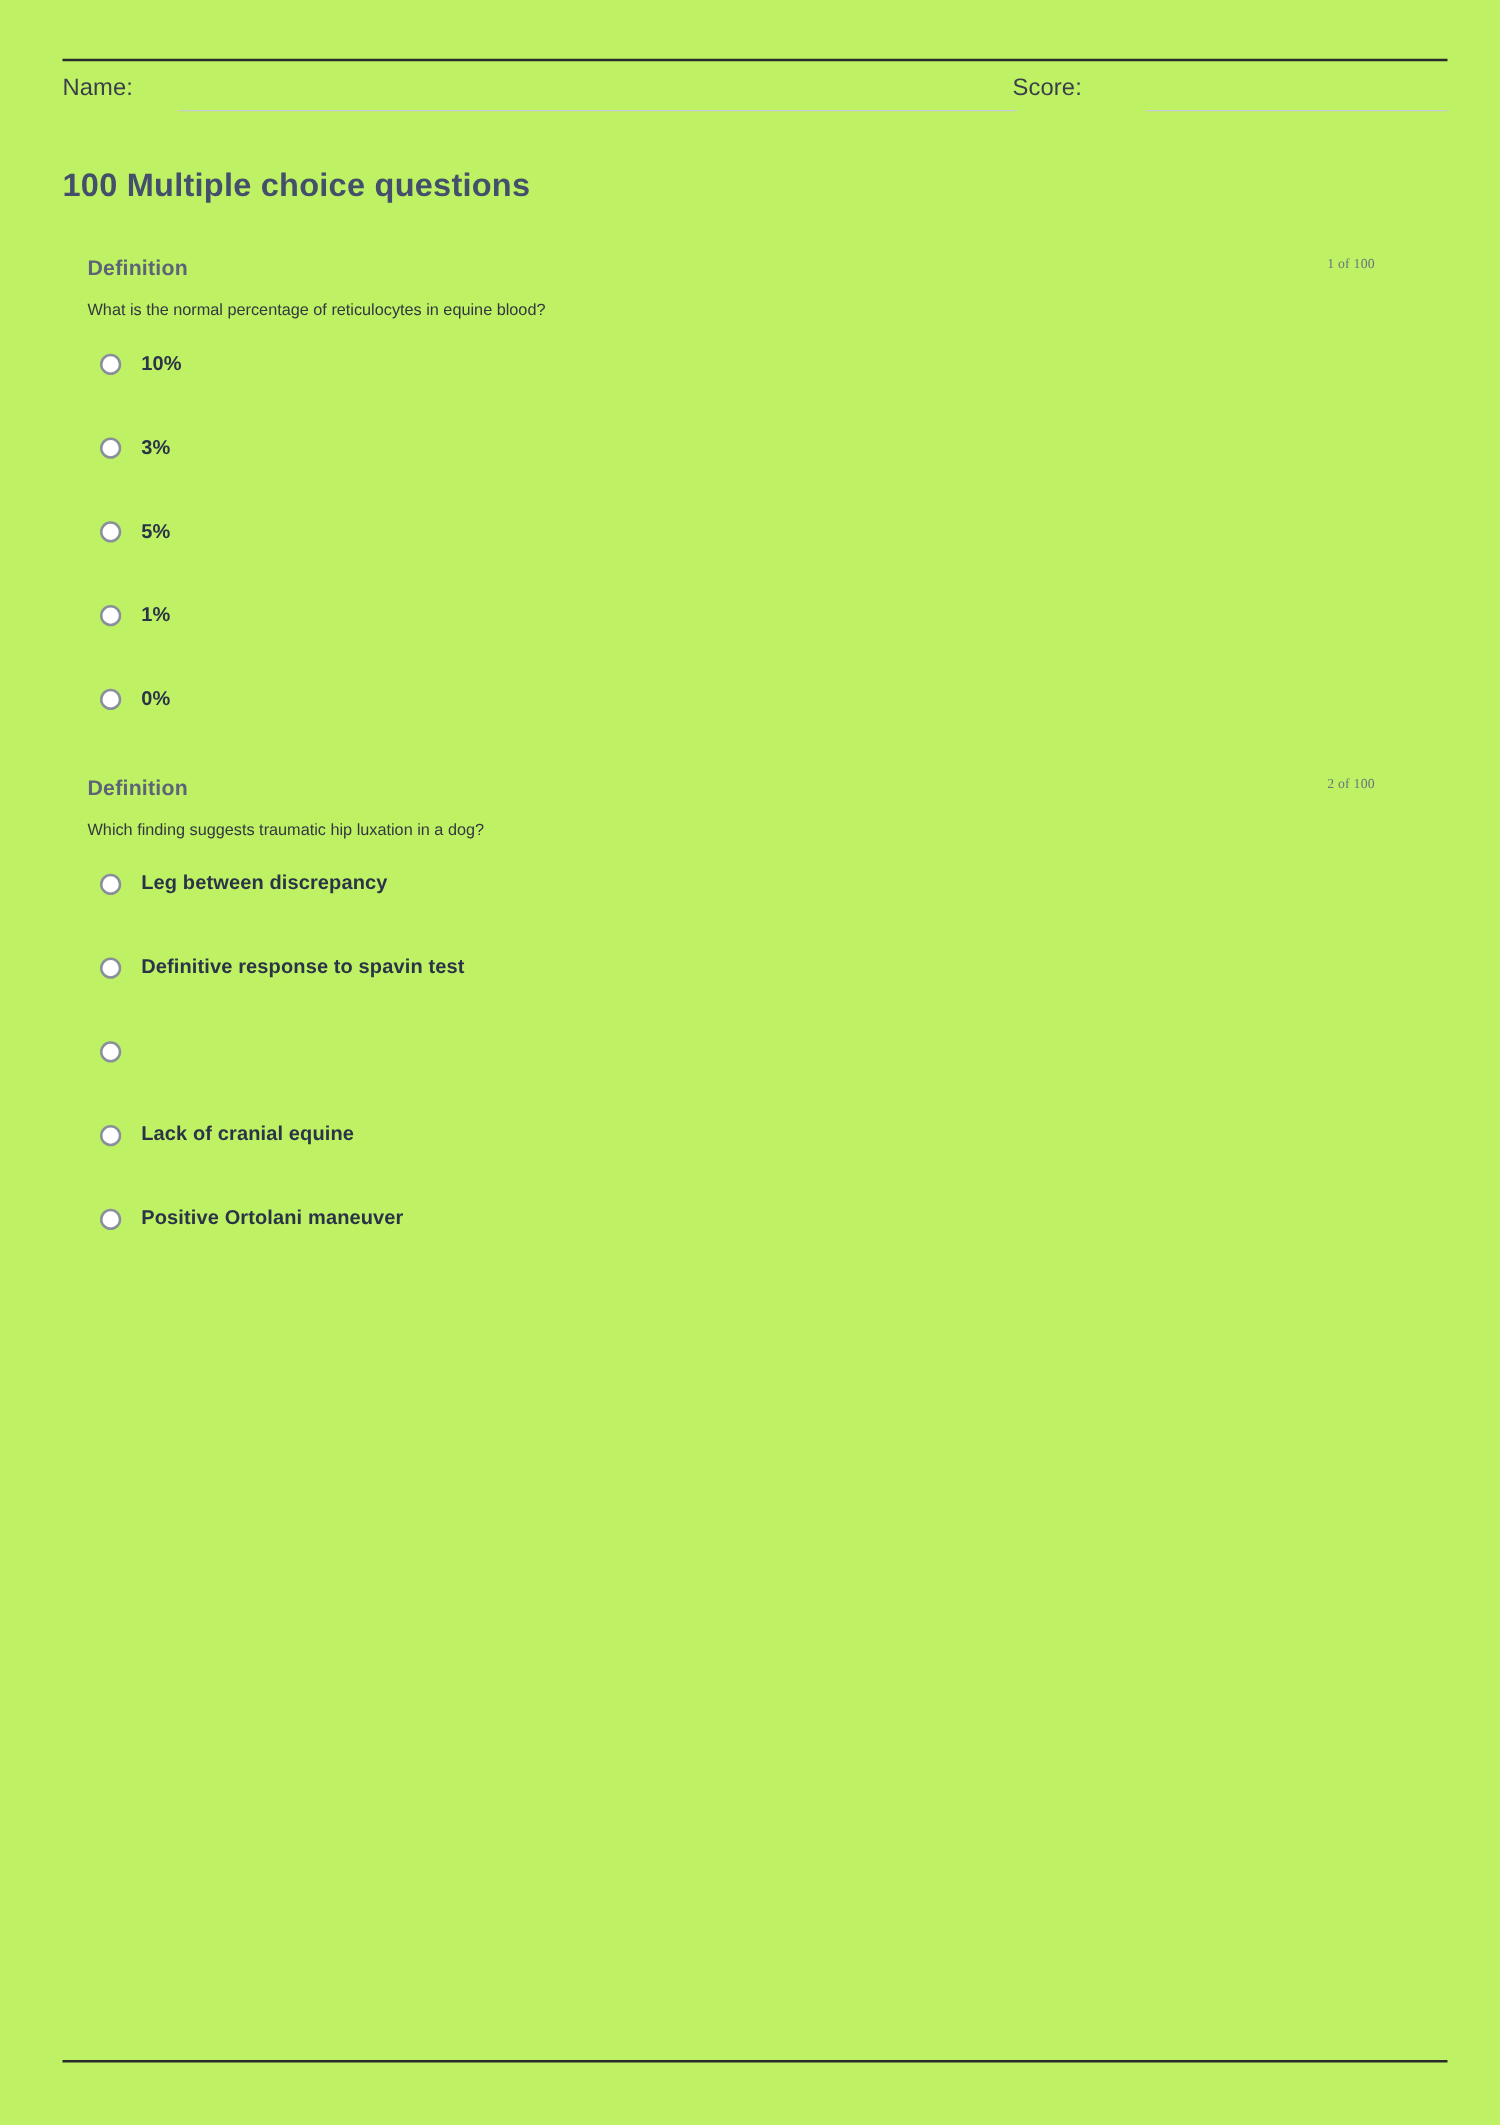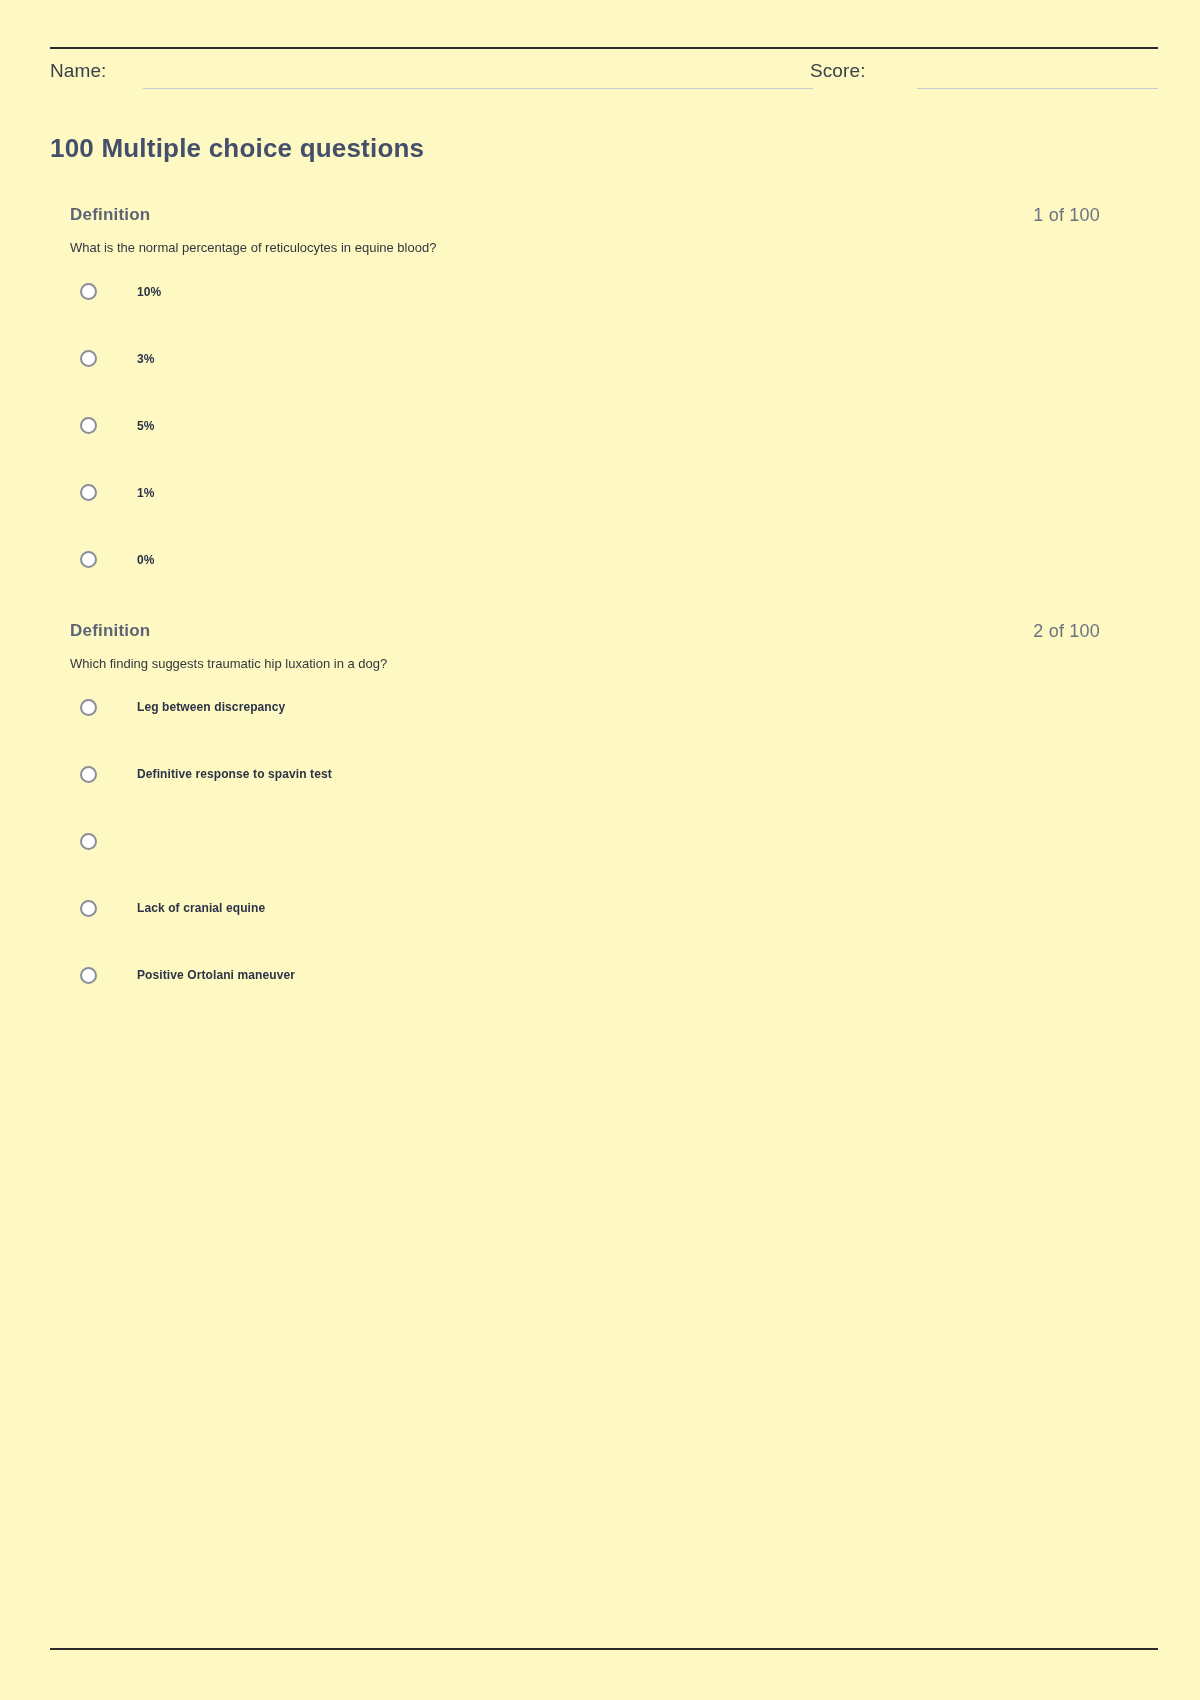--- a/index.html
+++ b/index.html
@@ -13,21 +13,21 @@
     font-family: "Liberation Sans", sans-serif;
     color: #2e3856;
     position: relative;
     overflow: hidden;
   }
   .page {
     position: absolute;
     left: 0; top: 0;
     width: 1200px;
     height: 1700px;
-    background: #fef9c3;
+    background: #bef264;
   }
   .rule {
     position: absolute;
     left: 50px;
     width: 1108px;
     height: 2px;
     background: #2b2b2b;
   }
   .rule.top { top: 47px; }
   .rule.bottom { top: 1648px; }
@@ -90,23 +90,24 @@
     top: 0;
     font-size: 17px;
     font-weight: bold;
     color: #5c6475;
     letter-spacing: 0.2px;
   }
   .q-counter {
     position: absolute;
     right: 0;
     top: 0;
-    font-size: 18px;
+    font-size: 11px;
     color: #6b7280;
     letter-spacing: 0.2px;
+    font-family: Liberation Serif, serif;
   }
   .q-prompt {
     margin-top: 12px;
     font-size: 13px;
     color: #33373f;
     line-height: 1.35;
     font-weight: normal;
   }
   .choices {
     margin-top: 20px;
@@ -123,25 +124,24 @@
     height: 17px;
     border: 2px solid #8a8f9c;
     border-radius: 50%;
     box-sizing: border-box;
     margin-left: 10px;
     margin-right: 16px;
     flex: none;
     background: #fff;
   }
   .choice-text {
-    font-size: 12px;
+    font-size: 16px;
     font-weight: bold;
     color: #2b3347;
     letter-spacing: 0.1px;
-    margin-left: 24px;
   }
   .q-gap { height: 28px; }
 </style>
 </head>
 <body>
 
 <div class="page">
 
   <div class="rule top"></div>
 

